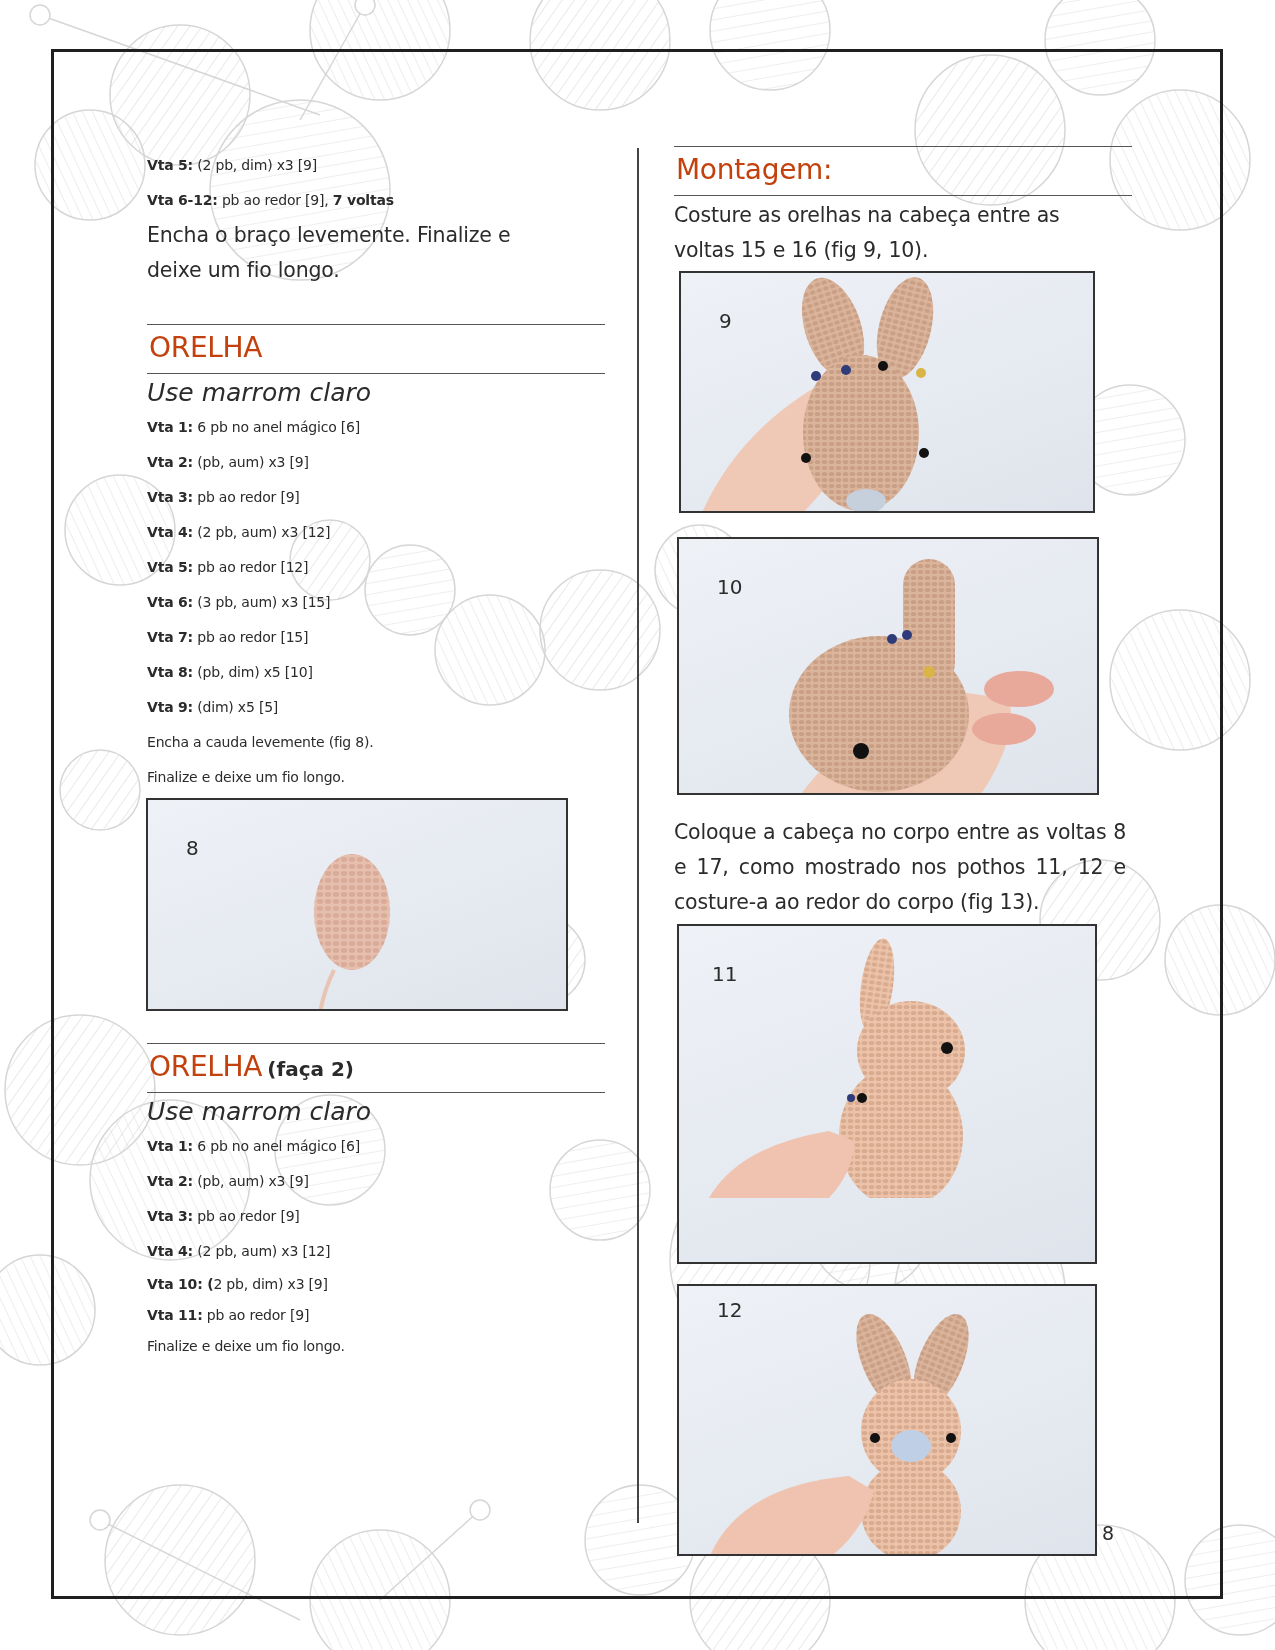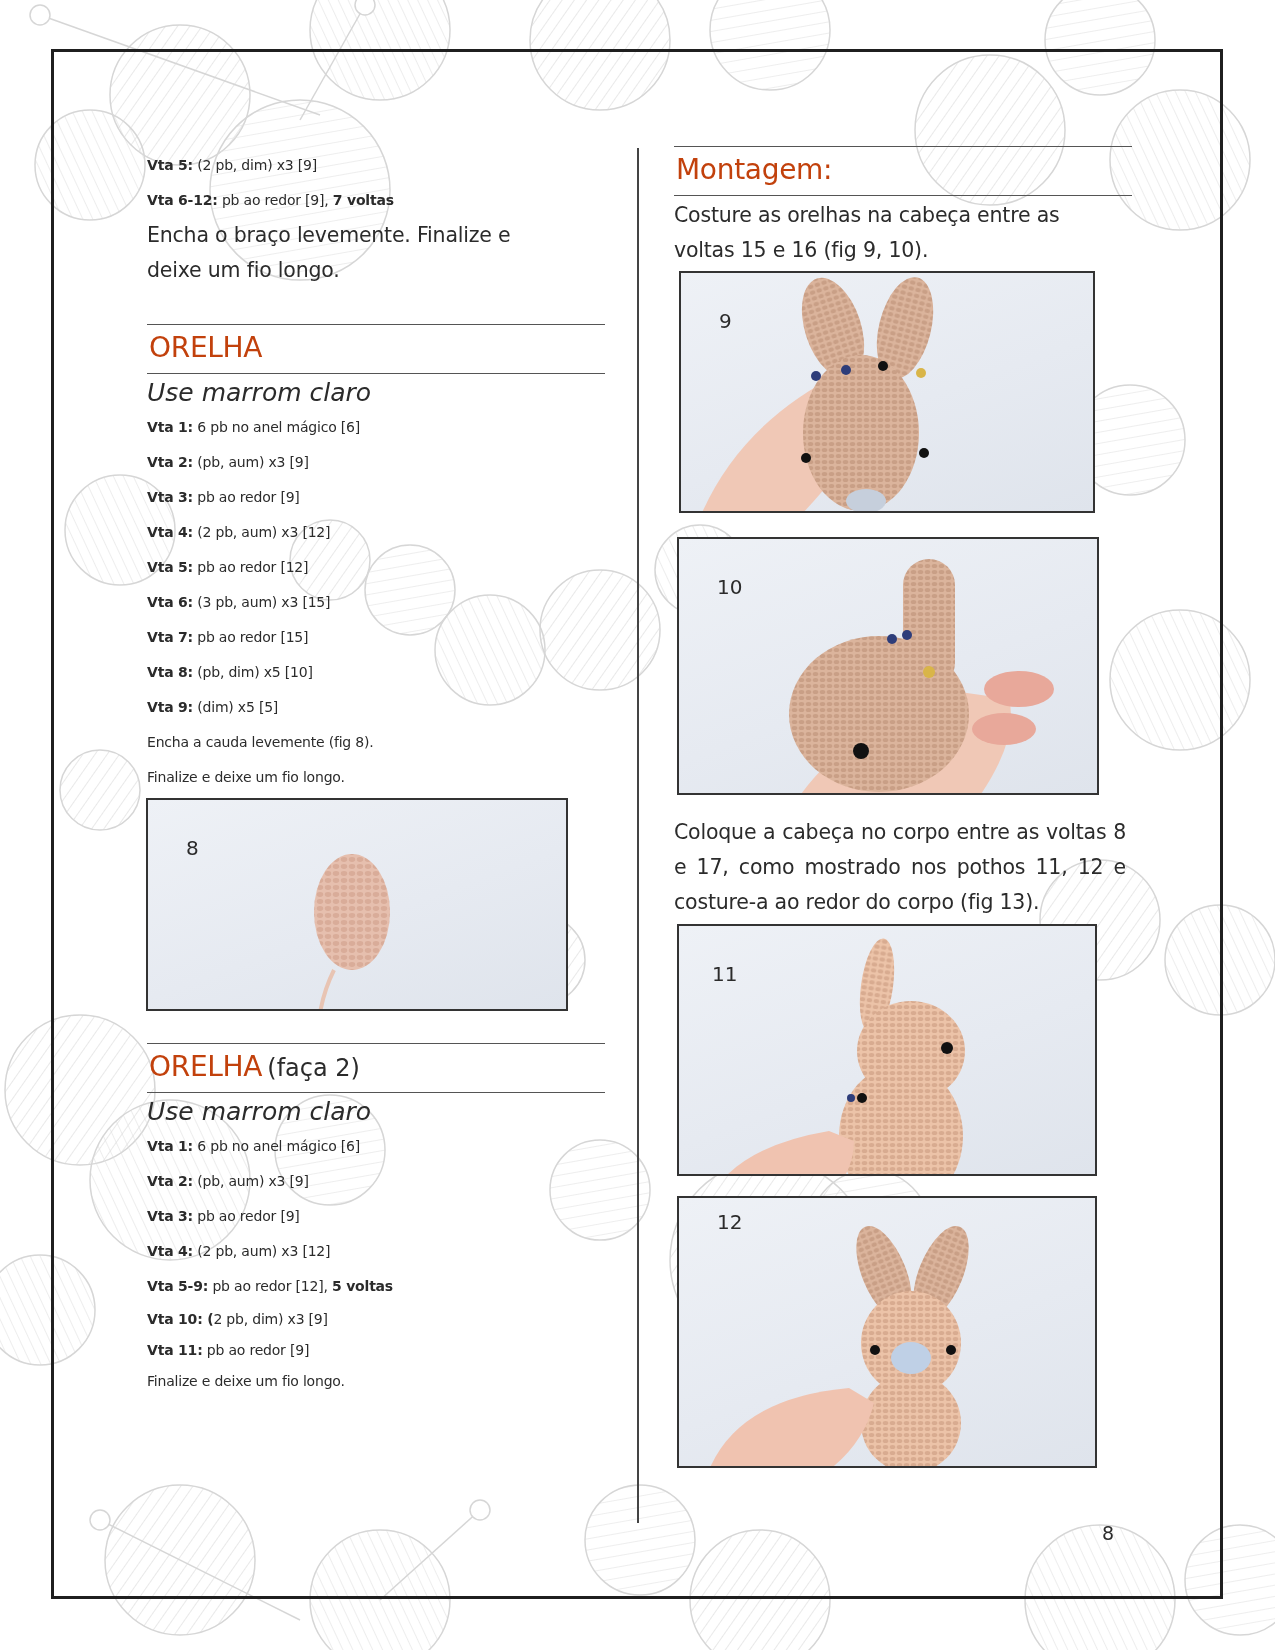--- a/index.html
+++ b/index.html
@@ -27,21 +27,21 @@
   .line.tight { line-height: 31px; }
   .para { font-size: 20.5px; line-height: 35px; letter-spacing: -0.2px; }
   .para.justify { text-align: justify; }
   .italic { font-style: italic; font-size: 25px; line-height: 34px; }
 
   .section-head {
     border-top: 1.5px solid #555; border-bottom: 1.5px solid #555;
     padding: 2px 0 4px 2px; margin-top: 0; margin-bottom: 2px;
   }
   .section-title { font-size: 28px; line-height: 42px; letter-spacing: -0.3px; color: #c2410c; }
-  .section-sub { font-size: 24px; }
+  .section-sub { font-size: 20px; font-weight: bold; }
 
   .photo {
     position: relative; border: 2px solid #333; box-sizing: border-box;
     background: linear-gradient(160deg, #eef1f6 0%, #e6eaf1 55%, #dfe4ec 100%);
     overflow: hidden;
   }
   .photo .fig-num { position: absolute; font-size: 20px; color: #2b2b2b; }
 
   .page-number { position: absolute; left: 1102px; top: 1522px; font-size: 19px; z-index: 3; }
 </style>
@@ -159,21 +159,20 @@
 
   <div class="section-head" style="margin-top:32px">
     <span class="section-title">ORELHA</span>
     <span class="section-sub">(faça 2)</span>
   </div>
   <div class="italic">Use marrom claro</div>
   <div class="line"><b>Vta 1:</b><span> 6 pb no anel mágico [6]</span></div>
   <div class="line"><b>Vta 2:</b><span> (pb, aum) x3 [9]</span></div>
   <div class="line"><b>Vta 3:</b><span> pb ao redor [9]</span></div>
   <div class="line"><b>Vta 4:</b><span> (2 pb, aum) x3 [12]</span></div>
-  <div class="line"><b>Vta 5-9:</b><span> pb ao redor [12], </span><b>5 voltas</b></div>
   <div class="line tight"><b>Vta 10: (</b><span>2 pb, dim) x3 [9]</span></div>
   <div class="line tight"><b>Vta 11:</b><span> pb ao redor [9]</span></div>
   <div class="line tight">Finalize e deixe um fio longo.</div>
 </div>
 
 <div class="col col-right">
   <div class="section-head">
     <span class="section-title">Montagem:</span>
   </div>
   <div class="para" style="width:400px">Costure as orelhas na cabeça entre as voltas 15 e 16 (fig 9, 10).</div>
@@ -211,21 +210,21 @@
       <ellipse cx="200" cy="175" rx="90" ry="78" fill="url(#stitch2)"></ellipse>
       <circle cx="182" cy="212" r="8" fill="#111"></circle>
       <circle cx="213" cy="100" r="5" fill="#2e3d7a"></circle>
       <circle cx="228" cy="96" r="5" fill="#2e3d7a"></circle>
       <circle cx="250" cy="133" r="6" fill="#d9b548"></circle>
     </svg>
   </div>
 
   <div class="para justify" style="width:452px; margin-top:20px">Coloque a cabeça no corpo entre as voltas 8 e 17, como mostrado nos pothos 11, 12 e costure-a ao redor do corpo (fig 13).</div>
 
-  <div class="photo" style="width:420px; height:252px; margin-top:4px; margin-left:3px">
+  <div class="photo" style="width:420px; height:340px; margin-top:4px; margin-left:3px">
     <span class="fig-num" style="left:33px; top:36px">11</span>
     <svg width="420" height="272" style="position:absolute;left:0;top:0">
       <defs>
         <pattern id="stitch3" width="7" height="6" patternUnits="userSpaceOnUse">
           <rect width="7" height="6" fill="#ecc3a8"></rect>
           <ellipse cx="3.5" cy="3" rx="2.8" ry="2" fill="#d8ab90"></ellipse>
         </pattern>
       </defs>
       <ellipse cx="198" cy="60" rx="16" ry="48" transform="rotate(8 198 60)" fill="url(#stitch3)"></ellipse>
       <ellipse cx="222" cy="210" rx="62" ry="72" fill="url(#stitch3)"></ellipse>

